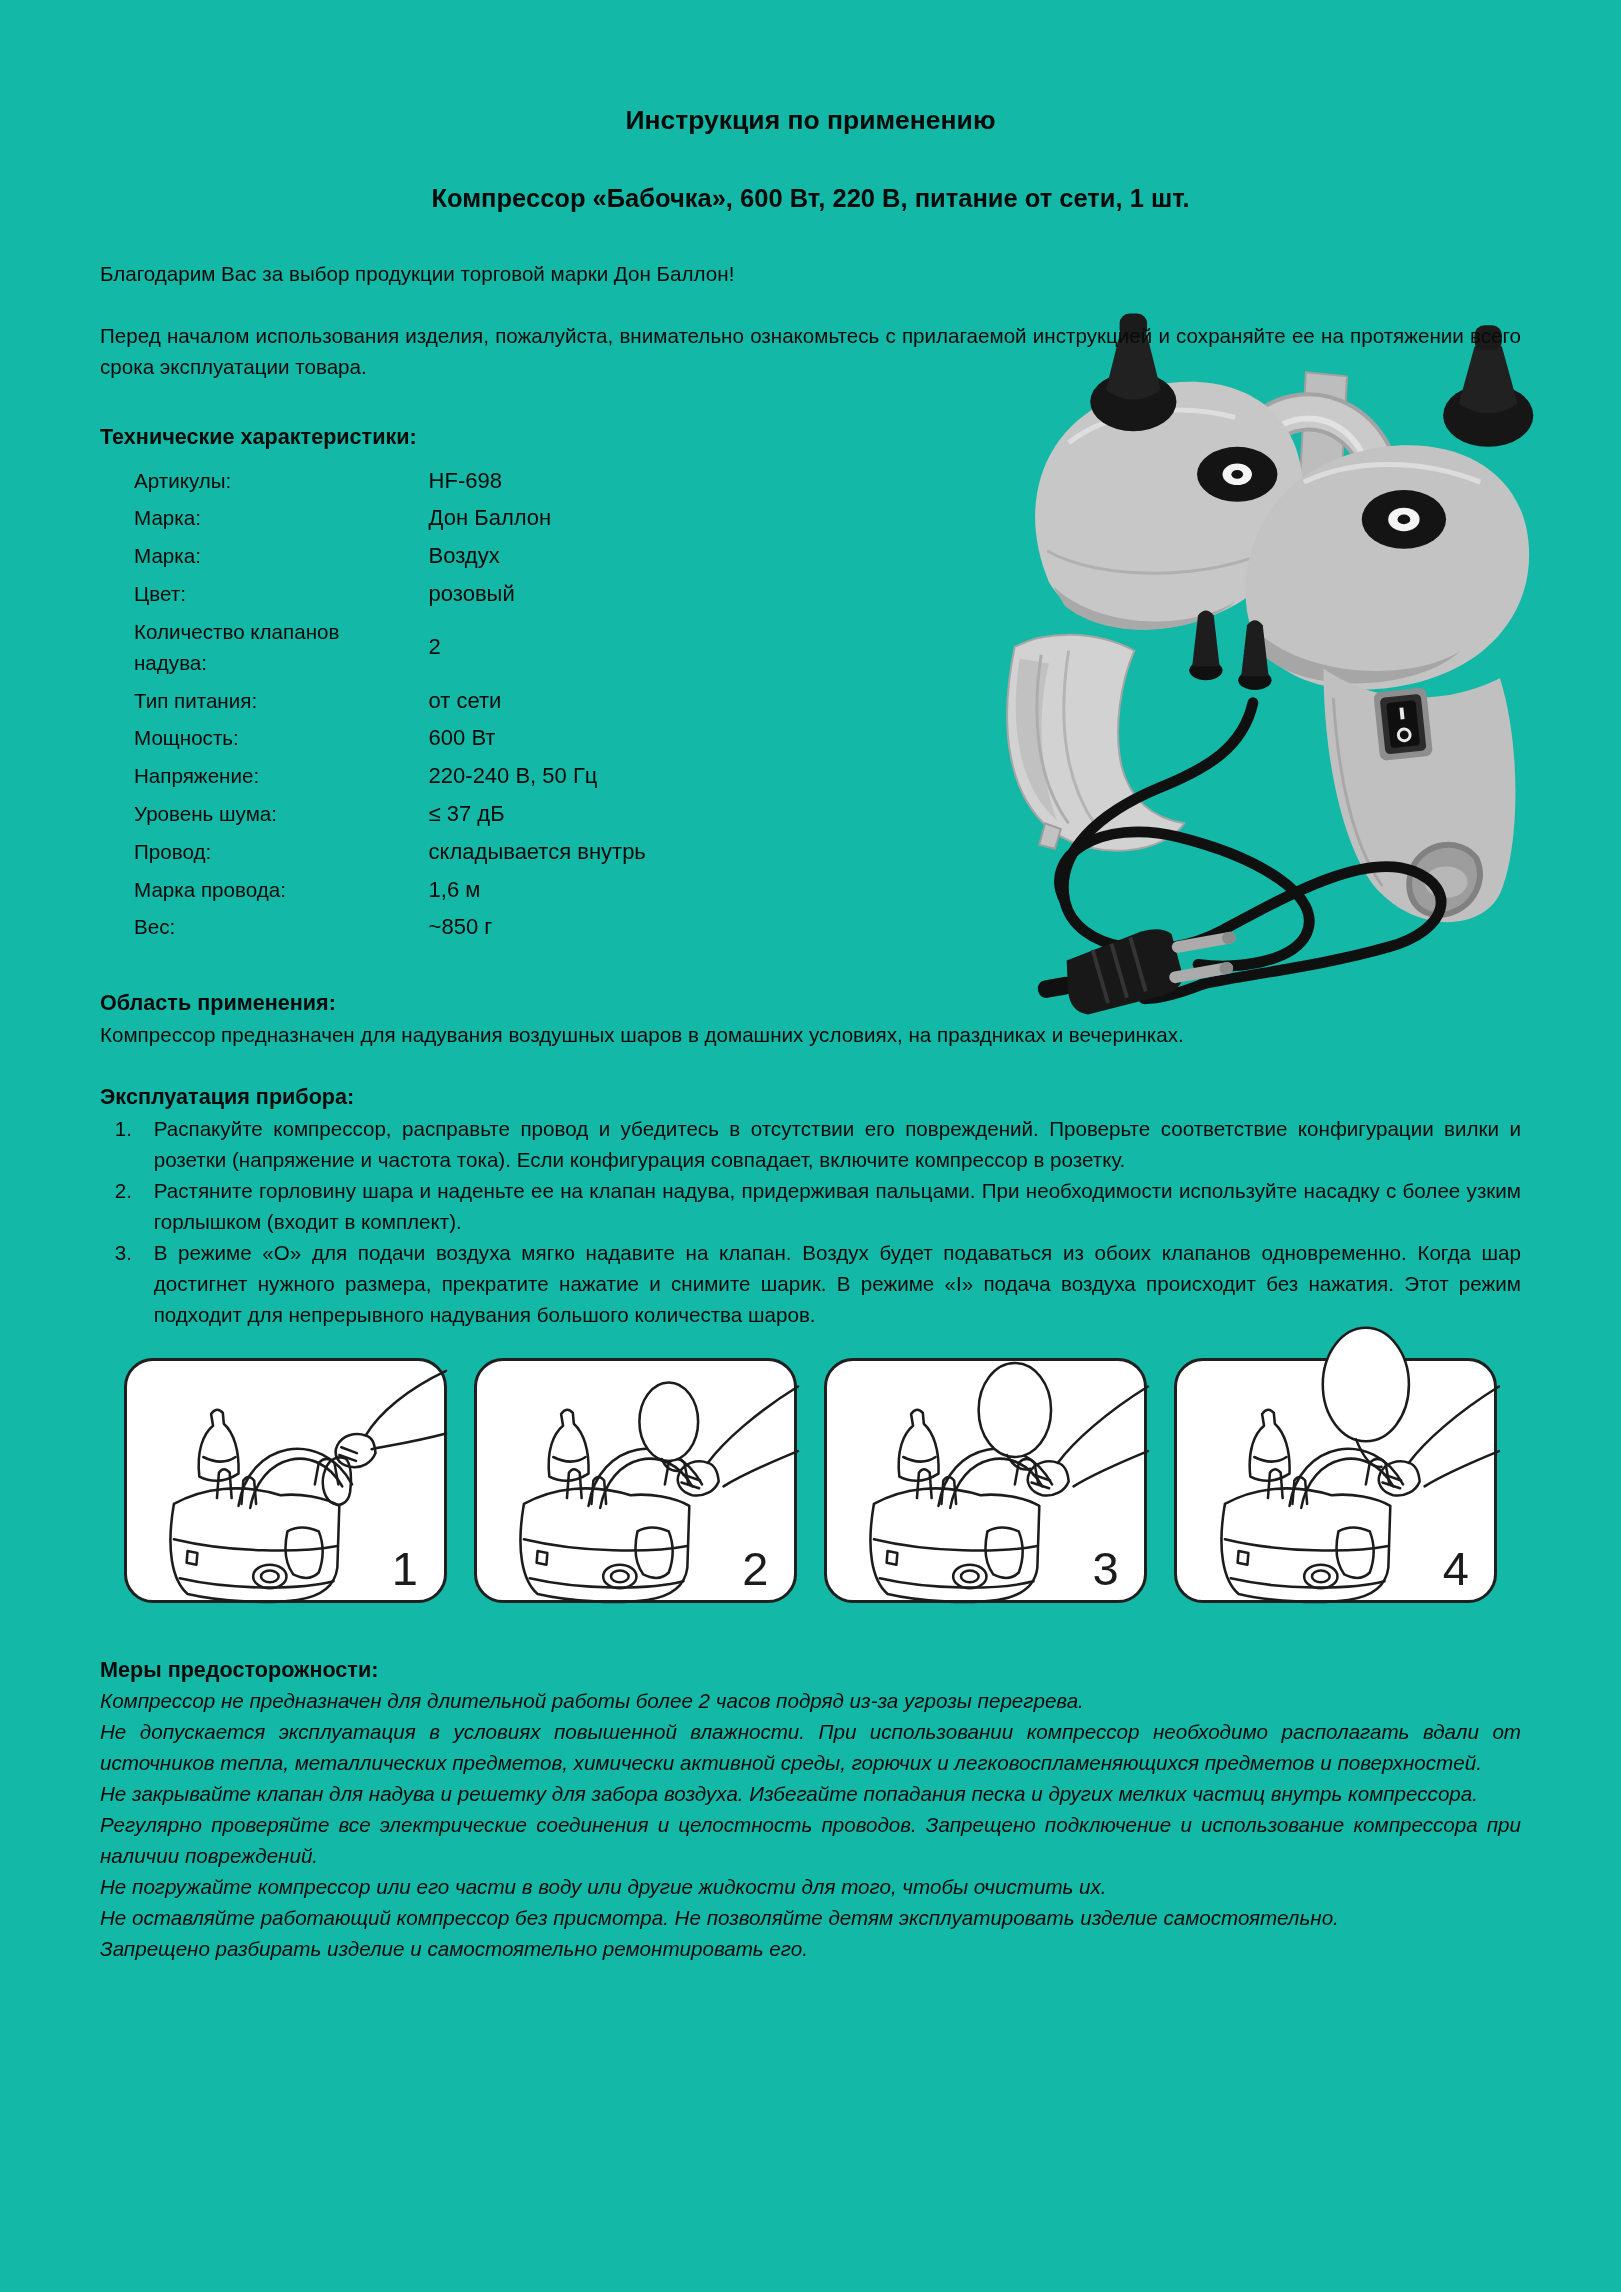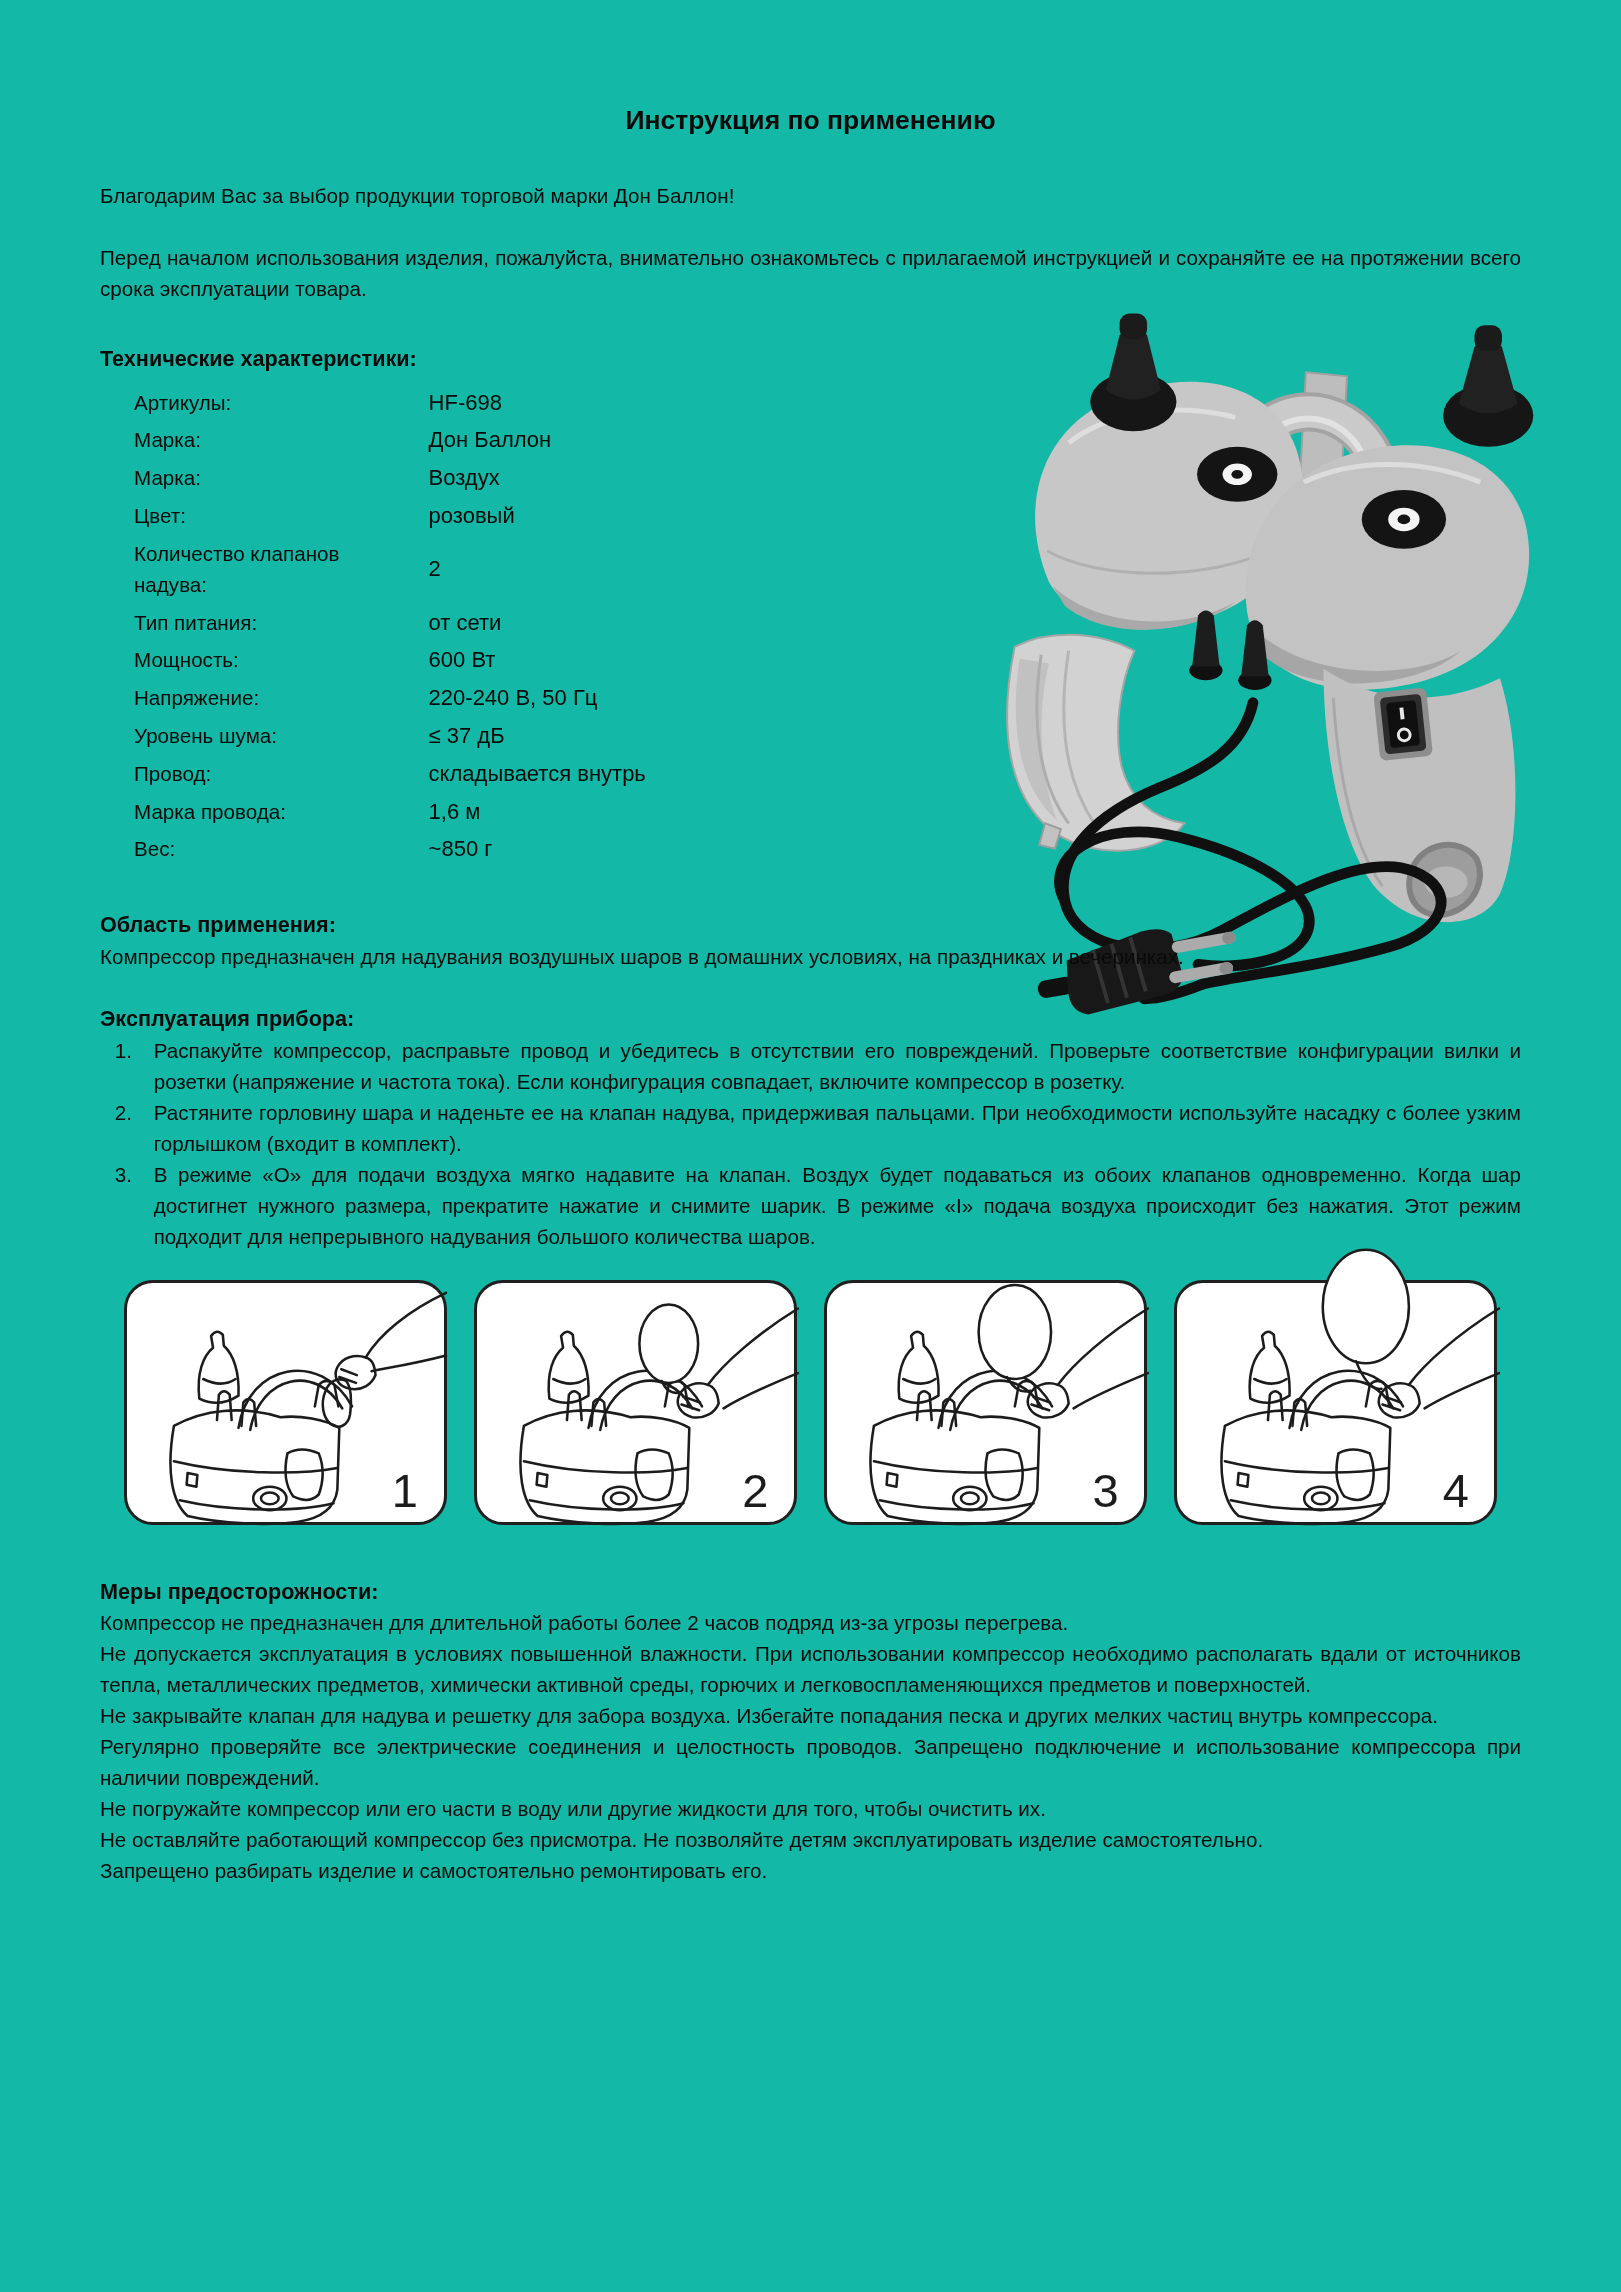--- a/index.html
+++ b/index.html
@@ -49,21 +49,21 @@
     border:3.9px solid #1f1f1f;border-radius:29px;
     box-sizing:border-box;
     background:#fff;
   }
   .panel svg{position:absolute;left:-3.9px;top:-3.9px;overflow:visible;}
   .panel-num{
     position:absolute;right:25.5px;bottom:7.8px;
     font-size:47px;font-weight:400;color:#1c1c1c;line-height:1;
   }
   .h-safety{margin-top:51px;}
-  .p-safety{text-align:justify;}
+  .p-safety{text-align:justify;font-style:italic;}
   .product-photo{
     position:absolute;left:951px;top:286px;width:647px;height:755px;
   }
 </style>
 </head>
 <body>
 
 <div class="page">
 
   <svg class="product-photo" viewBox="0 0 660 770" xmlns="http://www.w3.org/2000/svg">
@@ -151,20 +151,21 @@
       <rect x="108" y="0" width="66" height="12" rx="6" fill="#ababab"></rect>
       <rect x="100" y="30" width="66" height="12" rx="6" fill="#ababab"></rect>
       <rect x="160" y="0" width="14" height="12" rx="6" fill="#8b8b8b"></rect>
       <rect x="152" y="30" width="14" height="12" rx="6" fill="#8b8b8b"></rect>
     </g>
   </svg>
 
   <div class="content">
 
     <div class="doc-title">Инструкция по применению</div>
+    <div class="doc-subtitle">Компрессор «Бабочка», 600 Вт, 220 В, питание от сети, 1 шт.</div>
 
     <p class="p-thanks">Благодарим Вас за выбор продукции торговой марки Дон Баллон!</p>
     <p class="p-notice">Перед началом использования изделия, пожалуйста, внимательно ознакомьтесь с прилагаемой инструкцией и сохраняйте ее на протяжении всего срока эксплуатации товара.</p>
 
     <div class="sec-heading h-specs">Технические характеристики:</div>
 
     <div class="spec-table">
       <div class="spec-row">
         <span class="spec-label">Артикулы:</span>
         <span class="spec-value">HF-698</span>

